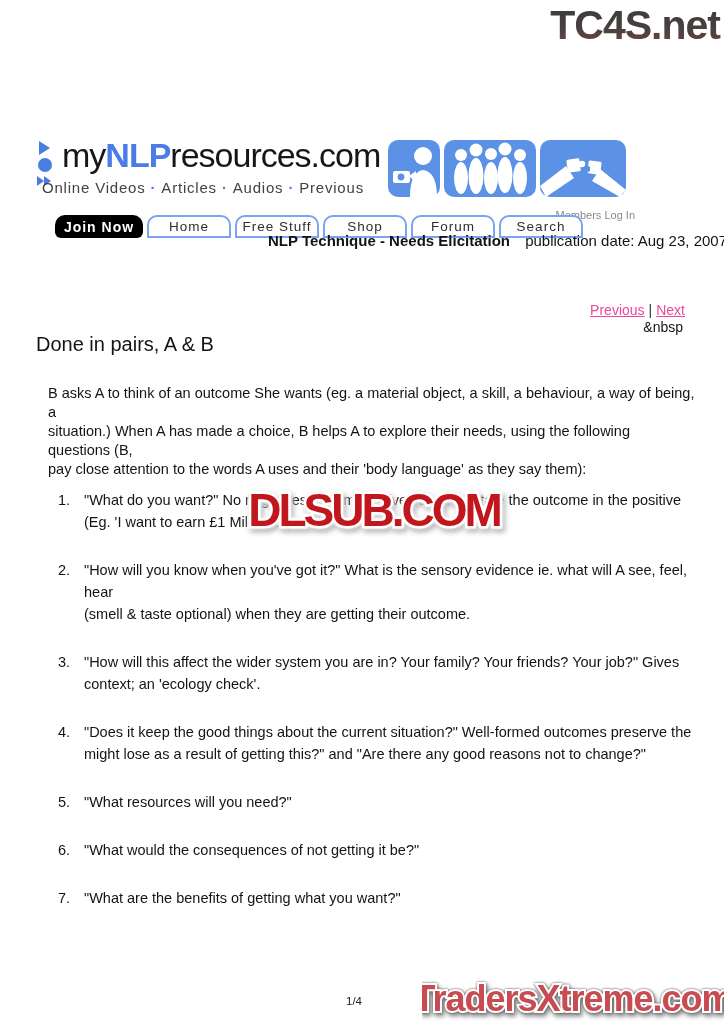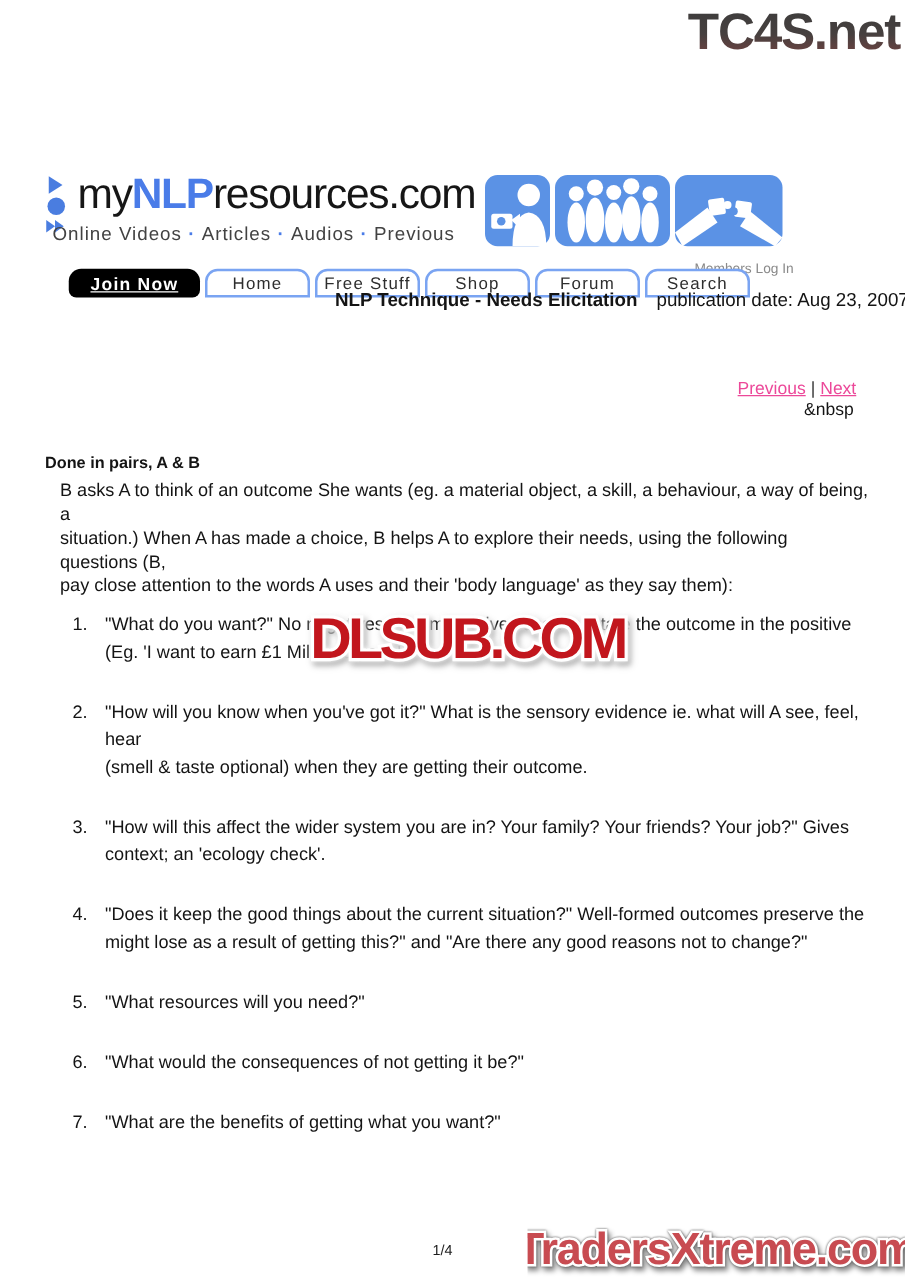--- a/index.html
+++ b/index.html
@@ -30,44 +30,44 @@
   .tile.t1 { width:52px; } .tile.t2 { width:92px; } .tile.t3 { width:86px; }
 
   .members-login {
     position:absolute; left:388px; top:199px; width:247px; text-align:right;
     font-size:11px; color:#8a8a8a;margin-top:10px;
   }
 
   
   .nav { position:absolute; left:55px; top:215px; display:flex; gap:4px; }
   .join-btn {
-    width:105px; height:23px; background:#000; color:#fff; border-radius:10px 10px 6px 6px;
+    width:88px; height:23px; background:#000; color:#fff; border-radius:10px 10px 6px 6px;
     font-size:14px; font-weight:bold; letter-spacing:1px;
-    display:flex; align-items:center; justify-content:center;text-decoration:underline;
+    display:flex; align-items:center; justify-content:center;
   }
   .tab {
     box-sizing:border-box; width:84px; height:23px; background:#fff;
     border:2px solid #7aa4f2; border-radius:10px 10px 0 0;
     font-size:13.5px; color:#2e2e2e; letter-spacing:1px;
     display:flex; align-items:center; justify-content:center;
   }
 
   
   .title-line { position:absolute; left:268px; top:232px; font-size:15px; white-space:nowrap; }
   .title-line .t { font-weight:bold; }
   .title-line .d { font-weight:normal; margin-left:11px; }
 
   
   .pager { position:absolute; right:39px; top:302px; text-align:right; font-size:14px; }
   .pager a { color:#ec4899; text-decoration:underline; cursor:pointer; }
   .pager .sep { color:#333; margin:0 4px; }
   .pager .nbsp { display:block; margin-top:1px; color:#141414; padding-right:2px; }
 
   
-  .intro { position:absolute; left:36px; top:360px; font-size:13px; line-height:19px;font-weight:bold; }
+  .intro { position:absolute; left:36px; top:335px; font-size:20px; line-height:19px; }
   .para  { position:absolute; left:36px; top:384px; width:660px; font-size:14.5px; line-height:19px; }
   .para span { display:block; }
 
   .qlist { position:absolute; left:36px; top:489px; width:660px; font-size:14.5px; line-height:22px; }
   .qitem { position:relative; padding-left:36px; margin-bottom:26px; }
   .qnum  { position:absolute; left:14px; top:0; width:20px; text-align:right; }
   .qline { display:block;margin-left:12px; }
 
   
   .dlsub { position:absolute; left:218px; top:484px; }

